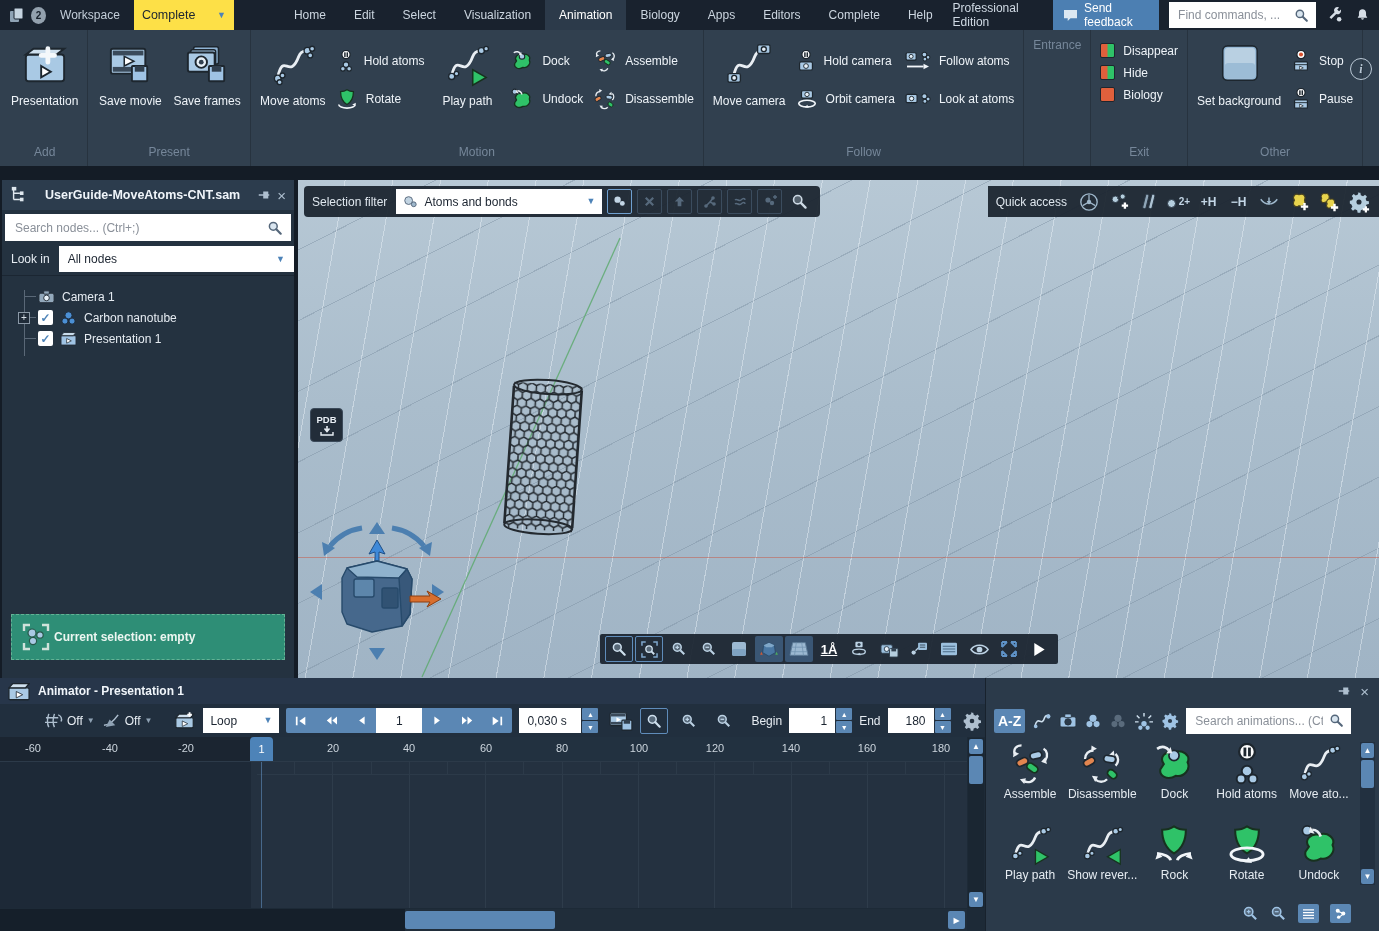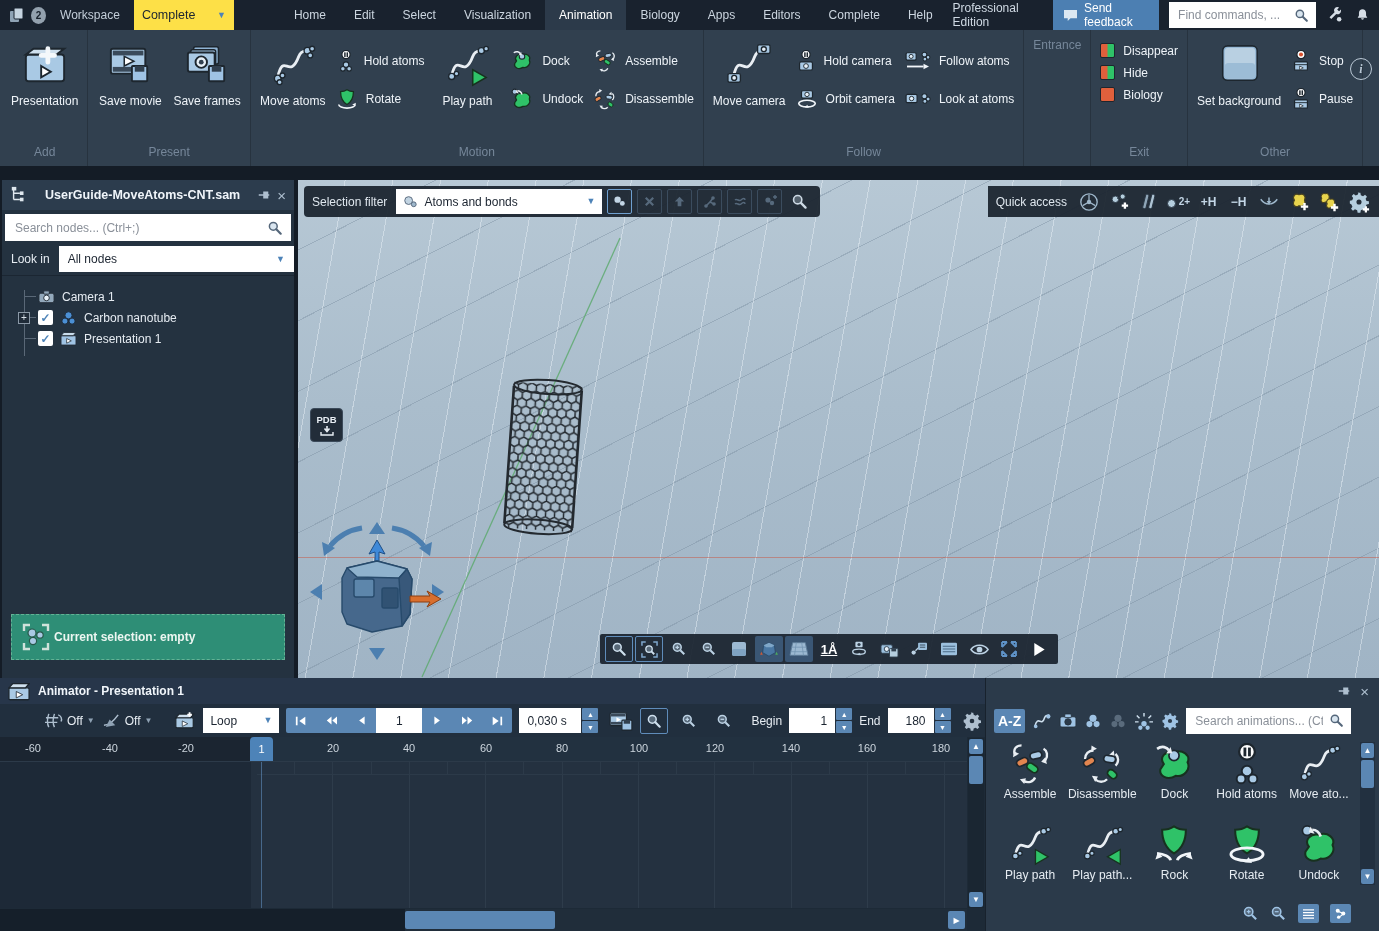--- a/index.html
+++ b/index.html
@@ -1187,21 +1187,21 @@
           <svg width="44" height="42" viewBox="0 0 48 46">
               <path d="M8 34 C14 8 20 40 30 14 C33 6 38 10 41 7" fill="none" stroke="#e9eef3" stroke-width="3"></path>
               <g fill="#a9c9e4" stroke="#1d262e" stroke-width="1.4">
                 <circle cx="8" cy="35" r="3.2"></circle>
                 <circle cx="13" cy="32" r="2.4"></circle>
                 <circle cx="39" cy="8" r="3.2"></circle>
                 <circle cx="44" cy="6" r="2.4"></circle>
               </g>
               <path d="M44 28 l-14 8 14 8z" fill="#2fc268" stroke="#17311f" stroke-width="1.4"></path>
             </svg>
-          <span class="lbl">Play path...</span>
+          <span class="lbl">Show rever...</span>
         </div>
         <div class="lib-item">
           <svg width="44" height="42" viewBox="0 0 26 24">
               <path d="M13 1 C16 3 19 3 20 3 C20 9 18 14 13 17 C8 14 6 9 6 3 C7 3 10 3 13 1Z" fill="#2fc268" stroke="#17311f" stroke-width="1.2"></path>
               <path d="M3 17 a10 4.5 0 0 1 8 4 M23 17 a10 4.5 0 0 0 -8 4" fill="none" stroke="#f2f6fa" stroke-width="1.6"></path>
               <path d="M2 20.5 l1.4-4 2.8 2.4z" fill="#f2f6fa"></path>
               <path d="M24 20.5 l-1.4-4 -2.8 2.4z" fill="#f2f6fa"></path>
             </svg>
           <span class="lbl">Rock</span>
         </div>

